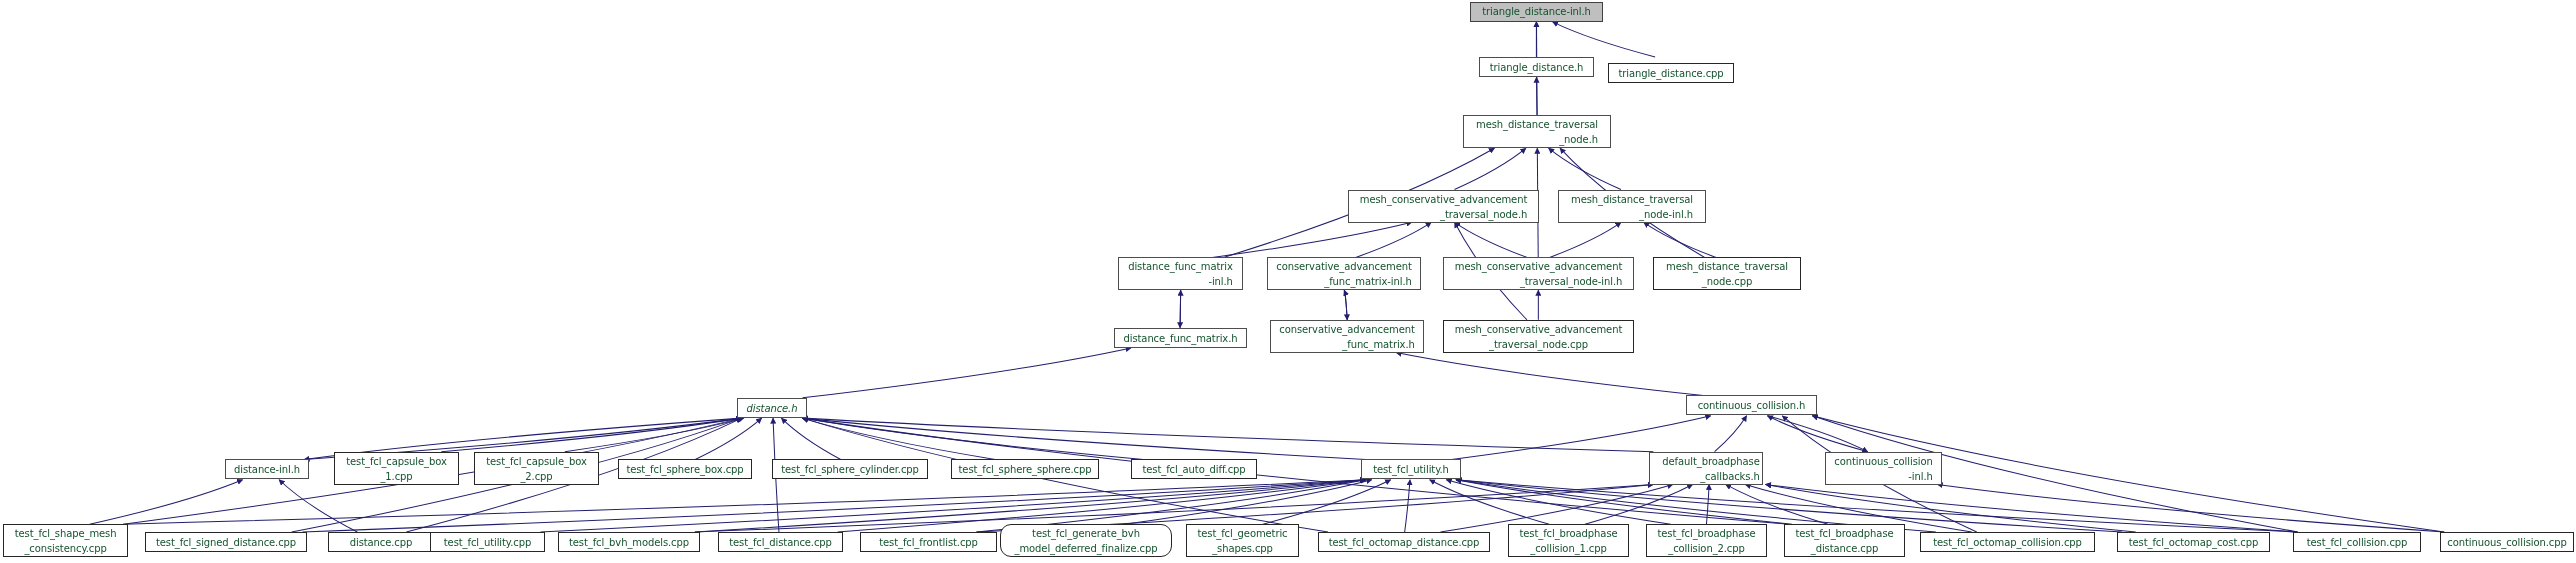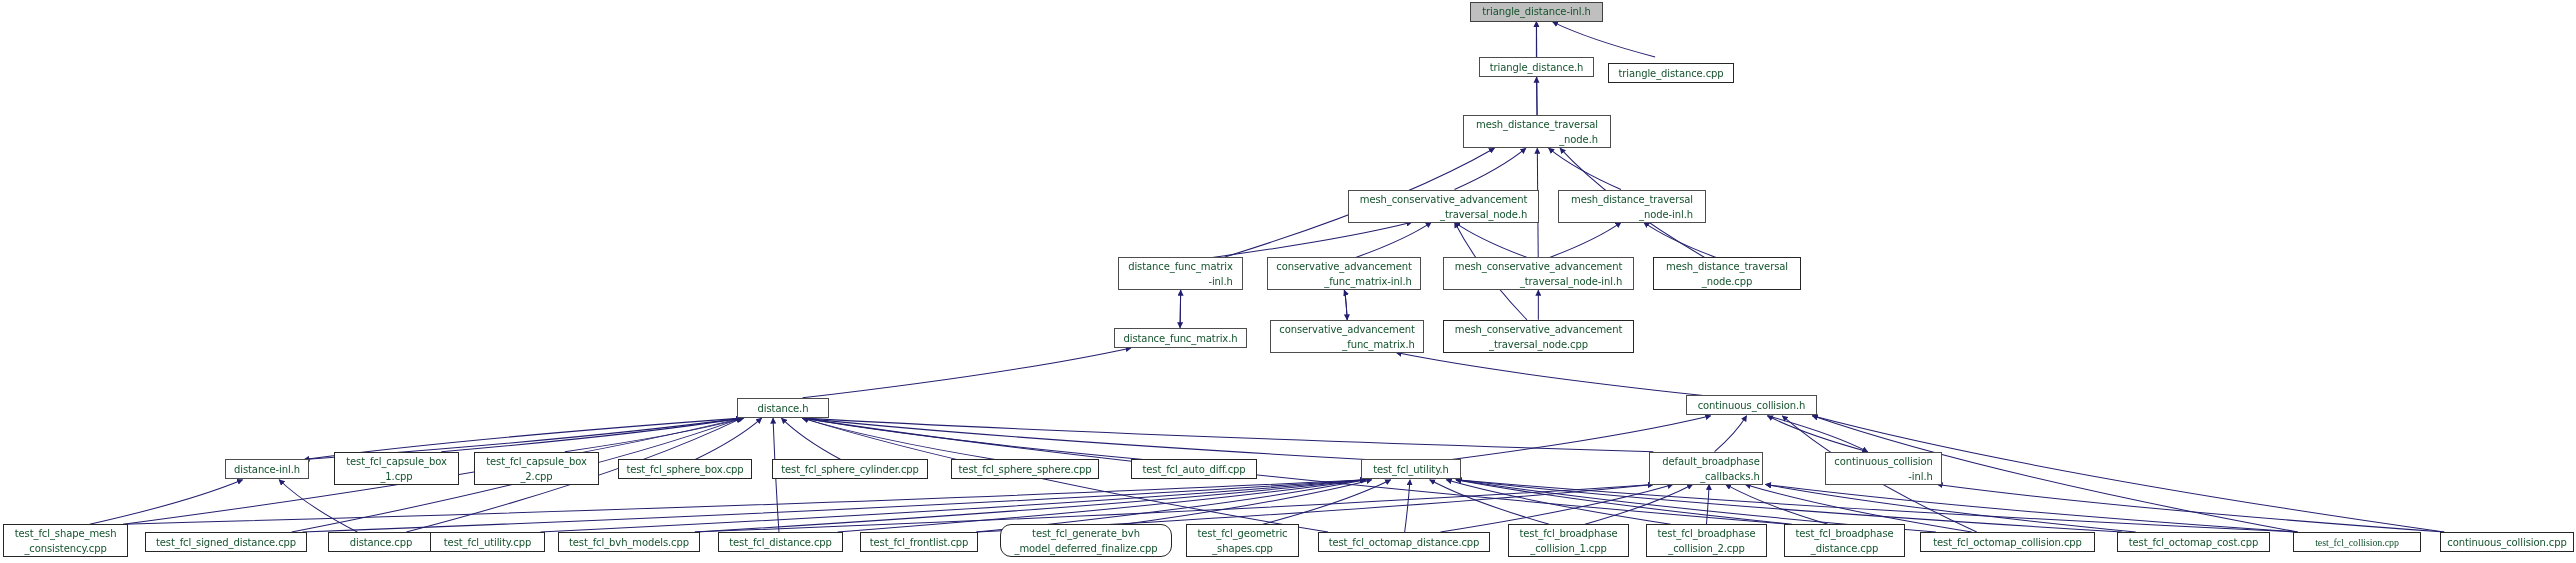--- a/index.html
+++ b/index.html
@@ -131,21 +131,21 @@
 _func_matrix-inl.h</div>
       <div class="node hdr" style="left: 1443px; top: 257px; width: 191px; height: 33px;">mesh_conservative_advancement
 _traversal_node-inl.h</div>
       <div class="node src" style="left: 1653px; top: 257px; width: 148px; height: 33px;">mesh_distance_traversal
 _node.cpp</div>
       <div class="node hdr" style="left: 1114px; top: 328px; width: 133px; height: 20px;">distance_func_matrix.h</div>
       <div class="node hdr" style="left: 1270px; top: 320px; width: 154px; height: 33px;">conservative_advancement
 _func_matrix.h</div>
       <div class="node src" style="left: 1443px; top: 320px; width: 191px; height: 33px;">mesh_conservative_advancement
 _traversal_node.cpp</div>
-      <div class="node hdr" style="left: 737px; top: 398px; width: 92px; height: 20px;">distance.h</div>
+      <div class="node hdr" style="left: 737px; top: 398px; width: 70px; height: 20px; font-style: italic;">distance.h</div>
       <div class="node hdr" style="left: 1686px; top: 395px; width: 131px; height: 20px;">continuous_collision.h</div>
       <div class="node hdr" style="left: 225px; top: 459px; width: 84px; height: 20px;">distance-inl.h</div>
       <div class="node src" style="left: 334px; top: 452px; width: 125px; height: 33px;">test_fcl_capsule_box
 _1.cpp</div>
       <div class="node src" style="left: 474px; top: 452px; width: 125px; height: 33px;">test_fcl_capsule_box
 _2.cpp</div>
       <div class="node src" style="left: 618px; top: 459px; width: 134px; height: 20px;">test_fcl_sphere_box.cpp</div>
       <div class="node src" style="left: 772px; top: 459px; width: 156px; height: 20px;">test_fcl_sphere_cylinder.cpp</div>
       <div class="node src" style="left: 951px; top: 459px; width: 148px; height: 20px;">test_fcl_sphere_sphere.cpp</div>
       <div class="node src" style="left: 1131px; top: 459px; width: 126px; height: 20px;">test_fcl_auto_diff.cpp</div>
@@ -154,31 +154,31 @@
 _callbacks.h</div>
       <div class="node hdr" style="left: 1825px; top: 452px; width: 117px; height: 33px;">continuous_collision
 -inl.h</div>
       <div class="node src" style="left: 3.1px; top: 524px; width: 125px; height: 33px;">test_fcl_shape_mesh
 _consistency.cpp</div>
       <div class="node src" style="left: 145px; top: 532px; width: 162px; height: 20px;">test_fcl_signed_distance.cpp</div>
       <div class="node src" style="left: 328px; top: 532px; width: 106px; height: 20px;">distance.cpp</div>
       <div class="node src" style="left: 430px; top: 532px; width: 115px; height: 20px;">test_fcl_utility.cpp</div>
       <div class="node src" style="left: 558px; top: 532px; width: 142px; height: 20px;">test_fcl_bvh_models.cpp</div>
       <div class="node src" style="left: 718px; top: 532px; width: 125px; height: 20px;">test_fcl_distance.cpp</div>
-      <div class="node src" style="left: 860px; top: 532px; width: 118px; height: 20px;">test_fcl_frontlist.cpp</div>
+      <div class="node src" style="left: 860px; top: 532px; width: 137px; height: 20px;">test_fcl_frontlist.cpp</div>
       <div class="node src" style="left: 1000px; top: 524px; width: 172px; height: 33px; border-radius: 11px;">test_fcl_generate_bvh
 _model_deferred_finalize.cpp</div>
       <div class="node src" style="left: 1186px; top: 524px; width: 113px; height: 33px;">test_fcl_geometric
 _shapes.cpp</div>
       <div class="node src" style="left: 1318px; top: 532px; width: 172px; height: 20px;">test_fcl_octomap_distance.cpp</div>
       <div class="node src" style="left: 1508px; top: 524px; width: 121px; height: 33px;">test_fcl_broadphase
 _collision_1.cpp</div>
       <div class="node src" style="left: 1646px; top: 524px; width: 121px; height: 33px;">test_fcl_broadphase
 _collision_2.cpp</div>
       <div class="node src" style="left: 1784px; top: 524px; width: 121px; height: 33px;">test_fcl_broadphase
 _distance.cpp</div>
       <div class="node src" style="left: 1920px; top: 532px; width: 175px; height: 20px;">test_fcl_octomap_collision.cpp</div>
       <div class="node src" style="left: 2117px; top: 532px; width: 153px; height: 20px;">test_fcl_octomap_cost.cpp</div>
-      <div class="node src" style="left: 2293px; top: 532px; width: 128px; height: 20px; font-family: Liberation Serif, serif;">test_fcl_collision.cpp</div>
+      <div class="node src" style="left: 2293px; top: 532px; width: 128px; height: 20px;">test_fcl_collision.cpp</div>
       <div class="node src" style="left: 2440px; top: 532px; width: 134px; height: 20px;">continuous_collision.cpp</div>
     </div>
 </div>
 
 
 </body></html>

